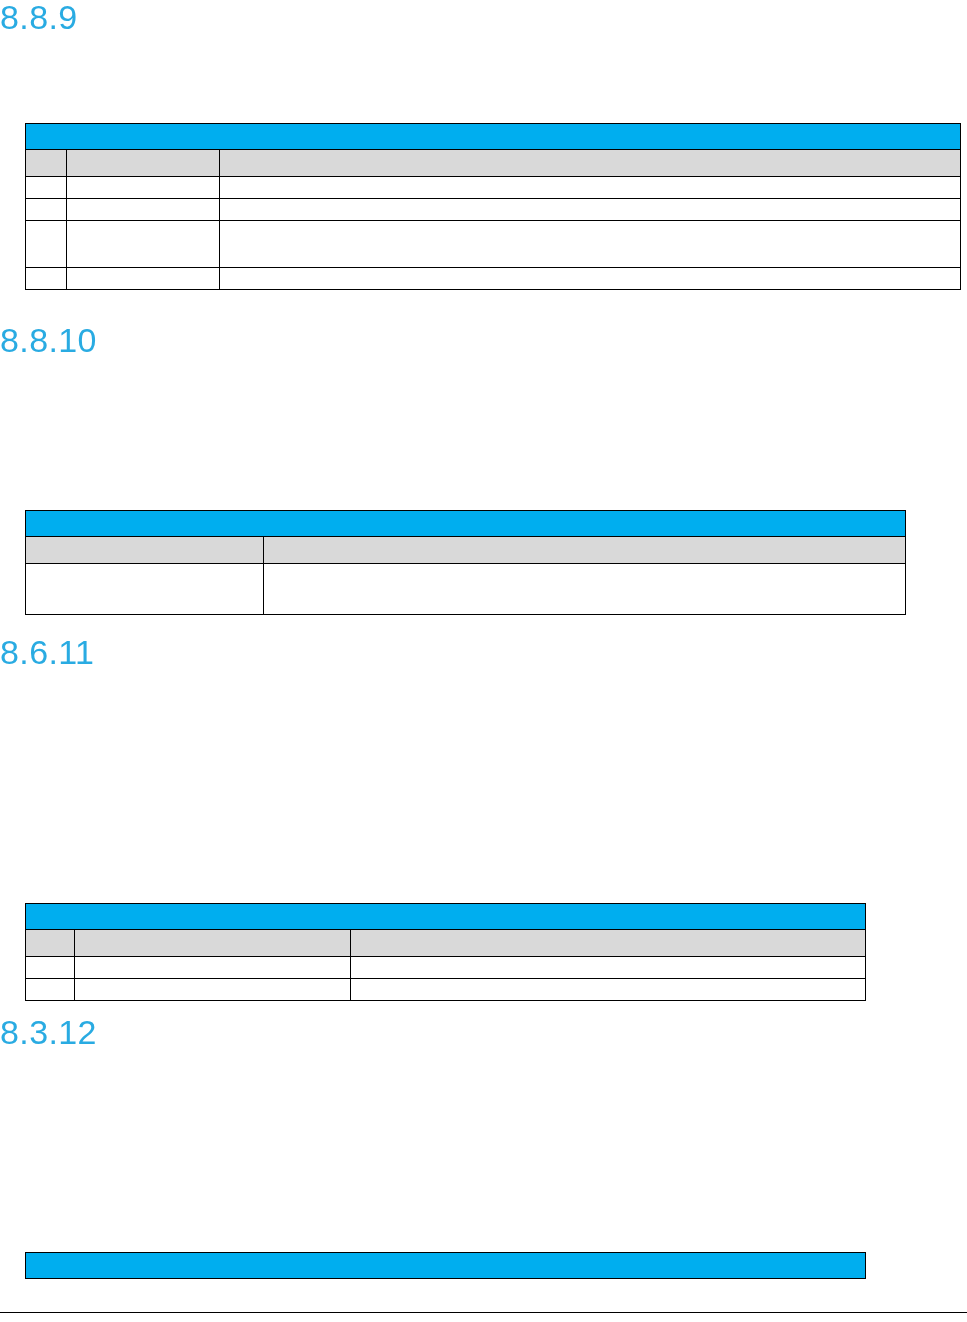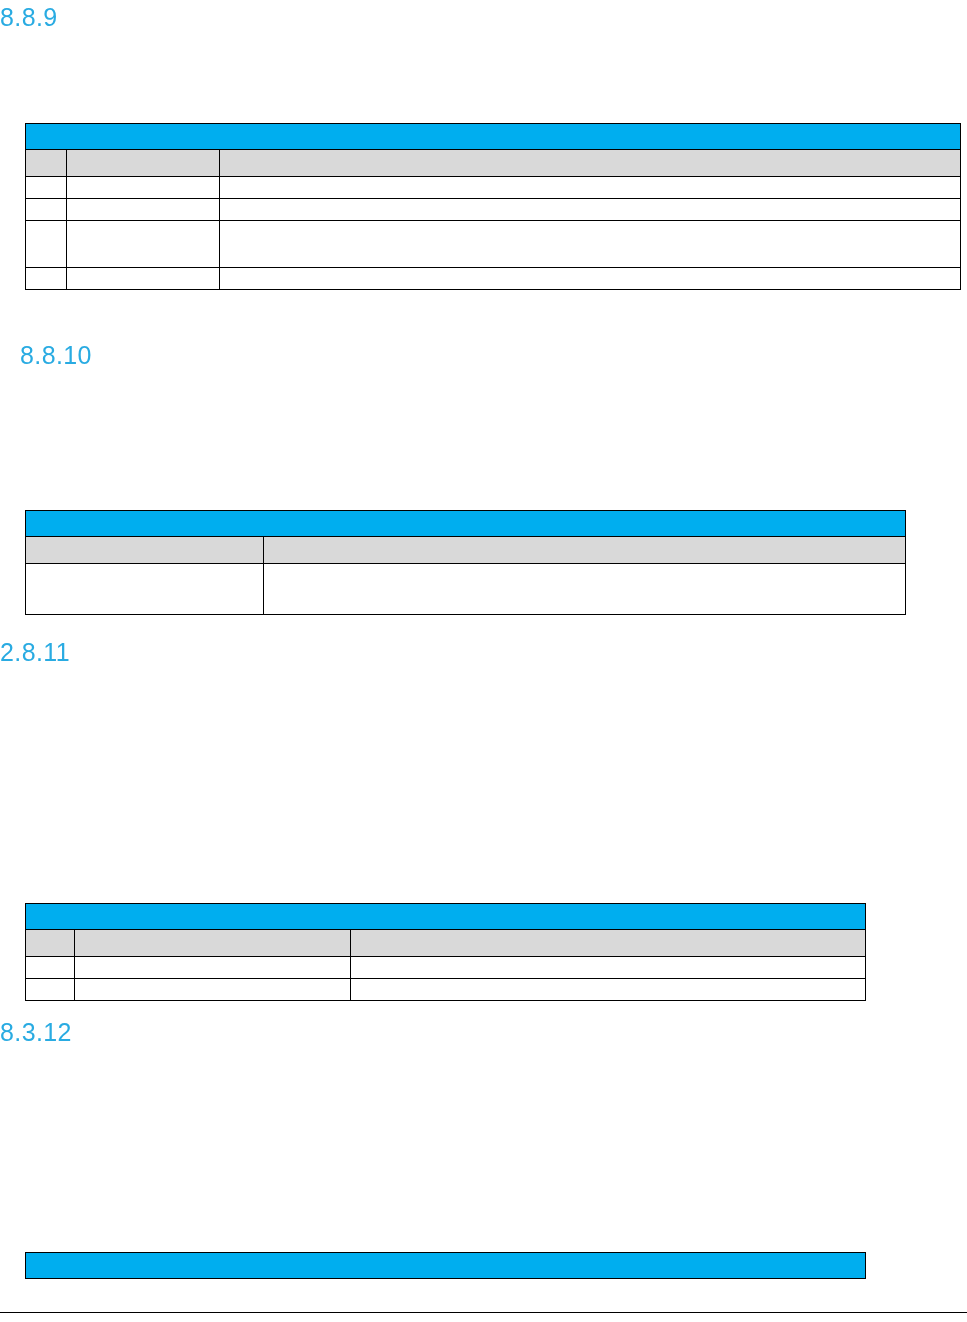--- a/index.html
+++ b/index.html
@@ -21,21 +21,21 @@
     width: 967px;
     height: 1322px;
   }
 
   
   .heading {
     position: absolute;
     left: 0px;
     color: #29ABE2;
     font-family: "Liberation Sans", sans-serif;
-    font-size: 25px;
+    font-size: 34px;
     font-weight: 400;
     letter-spacing: 0.4px;
     line-height: 30px;
     white-space: nowrap;
   }
 
   
   .doc-table {
     position: absolute;
     border-collapse: collapse;
@@ -62,21 +62,21 @@
     background: #D9D9D9 !important;
   }
 
   
   #table-1 { left: 25px;  top: 123px; width: 935px; }
   #table-2 { left: 25px;  top: 510px; width: 880px; }
   #table-3 { left: 25px;  top: 903px; width: 840px; }
   #table-4 { left: 25px;  top: 1252px; width: 840px; }
 
   #heading-1 { top: 2px; }
-  #heading-2 { top: 340px; padding-left: 20px; }
+  #heading-2 { top: 325px; }
   #heading-3 { top: 637px; }
   #heading-4 { top: 1017px; }
 
   
   .footer-rule {
     position: absolute;
     left: 0px;
     top: 1312px;
     width: 967px;
     height: 0;
@@ -143,21 +143,21 @@
         <td class="header-cell" style="height:26px"></td>
         <td class="header-cell"></td>
       </tr>
       <tr>
         <td style="height:50px"></td>
         <td></td>
       </tr>
     </tbody>
   </table>
 
-  <div class="heading" id="heading-3">2.8.11</div>
+  <div class="heading" id="heading-3">8.6.11</div>
 
   <table class="doc-table" id="table-3">
     <colgroup>
       <col style="width:49px">
       <col style="width:276px">
       <col style="width:515px">
     </colgroup>
     <tbody>
       <tr>
         <td class="caption-cell" colspan="3" style="height:25px"></td>

